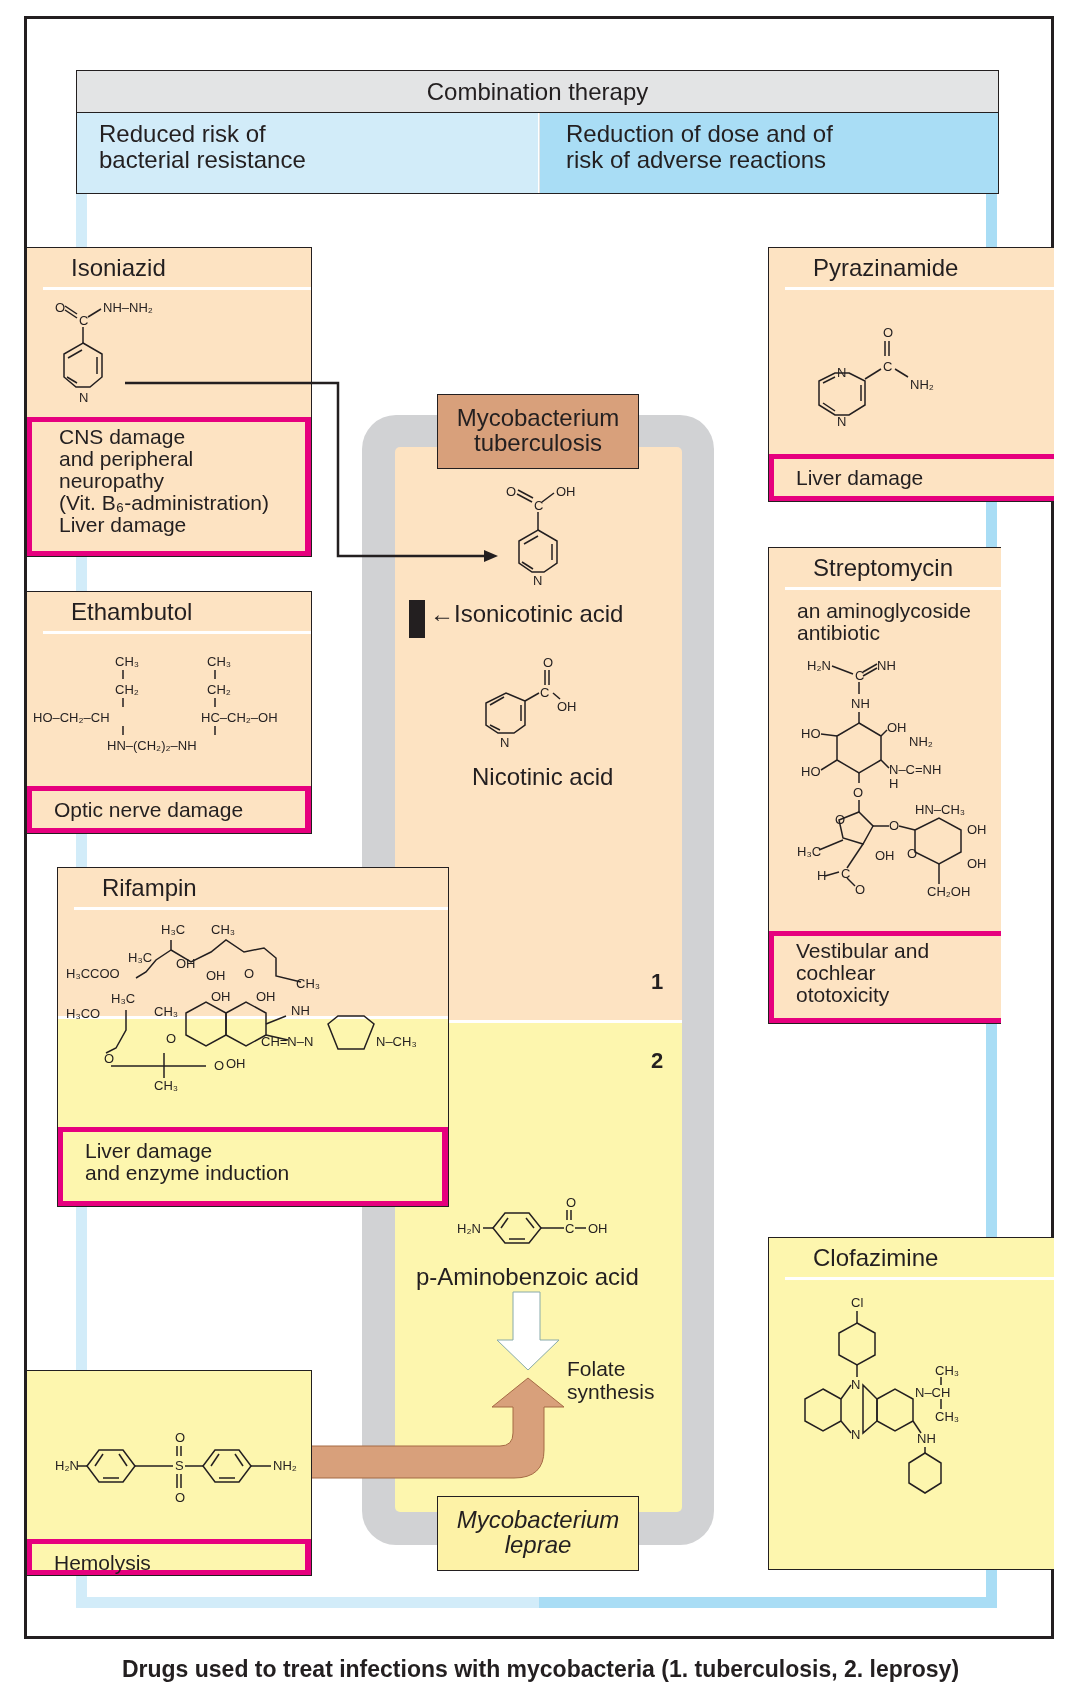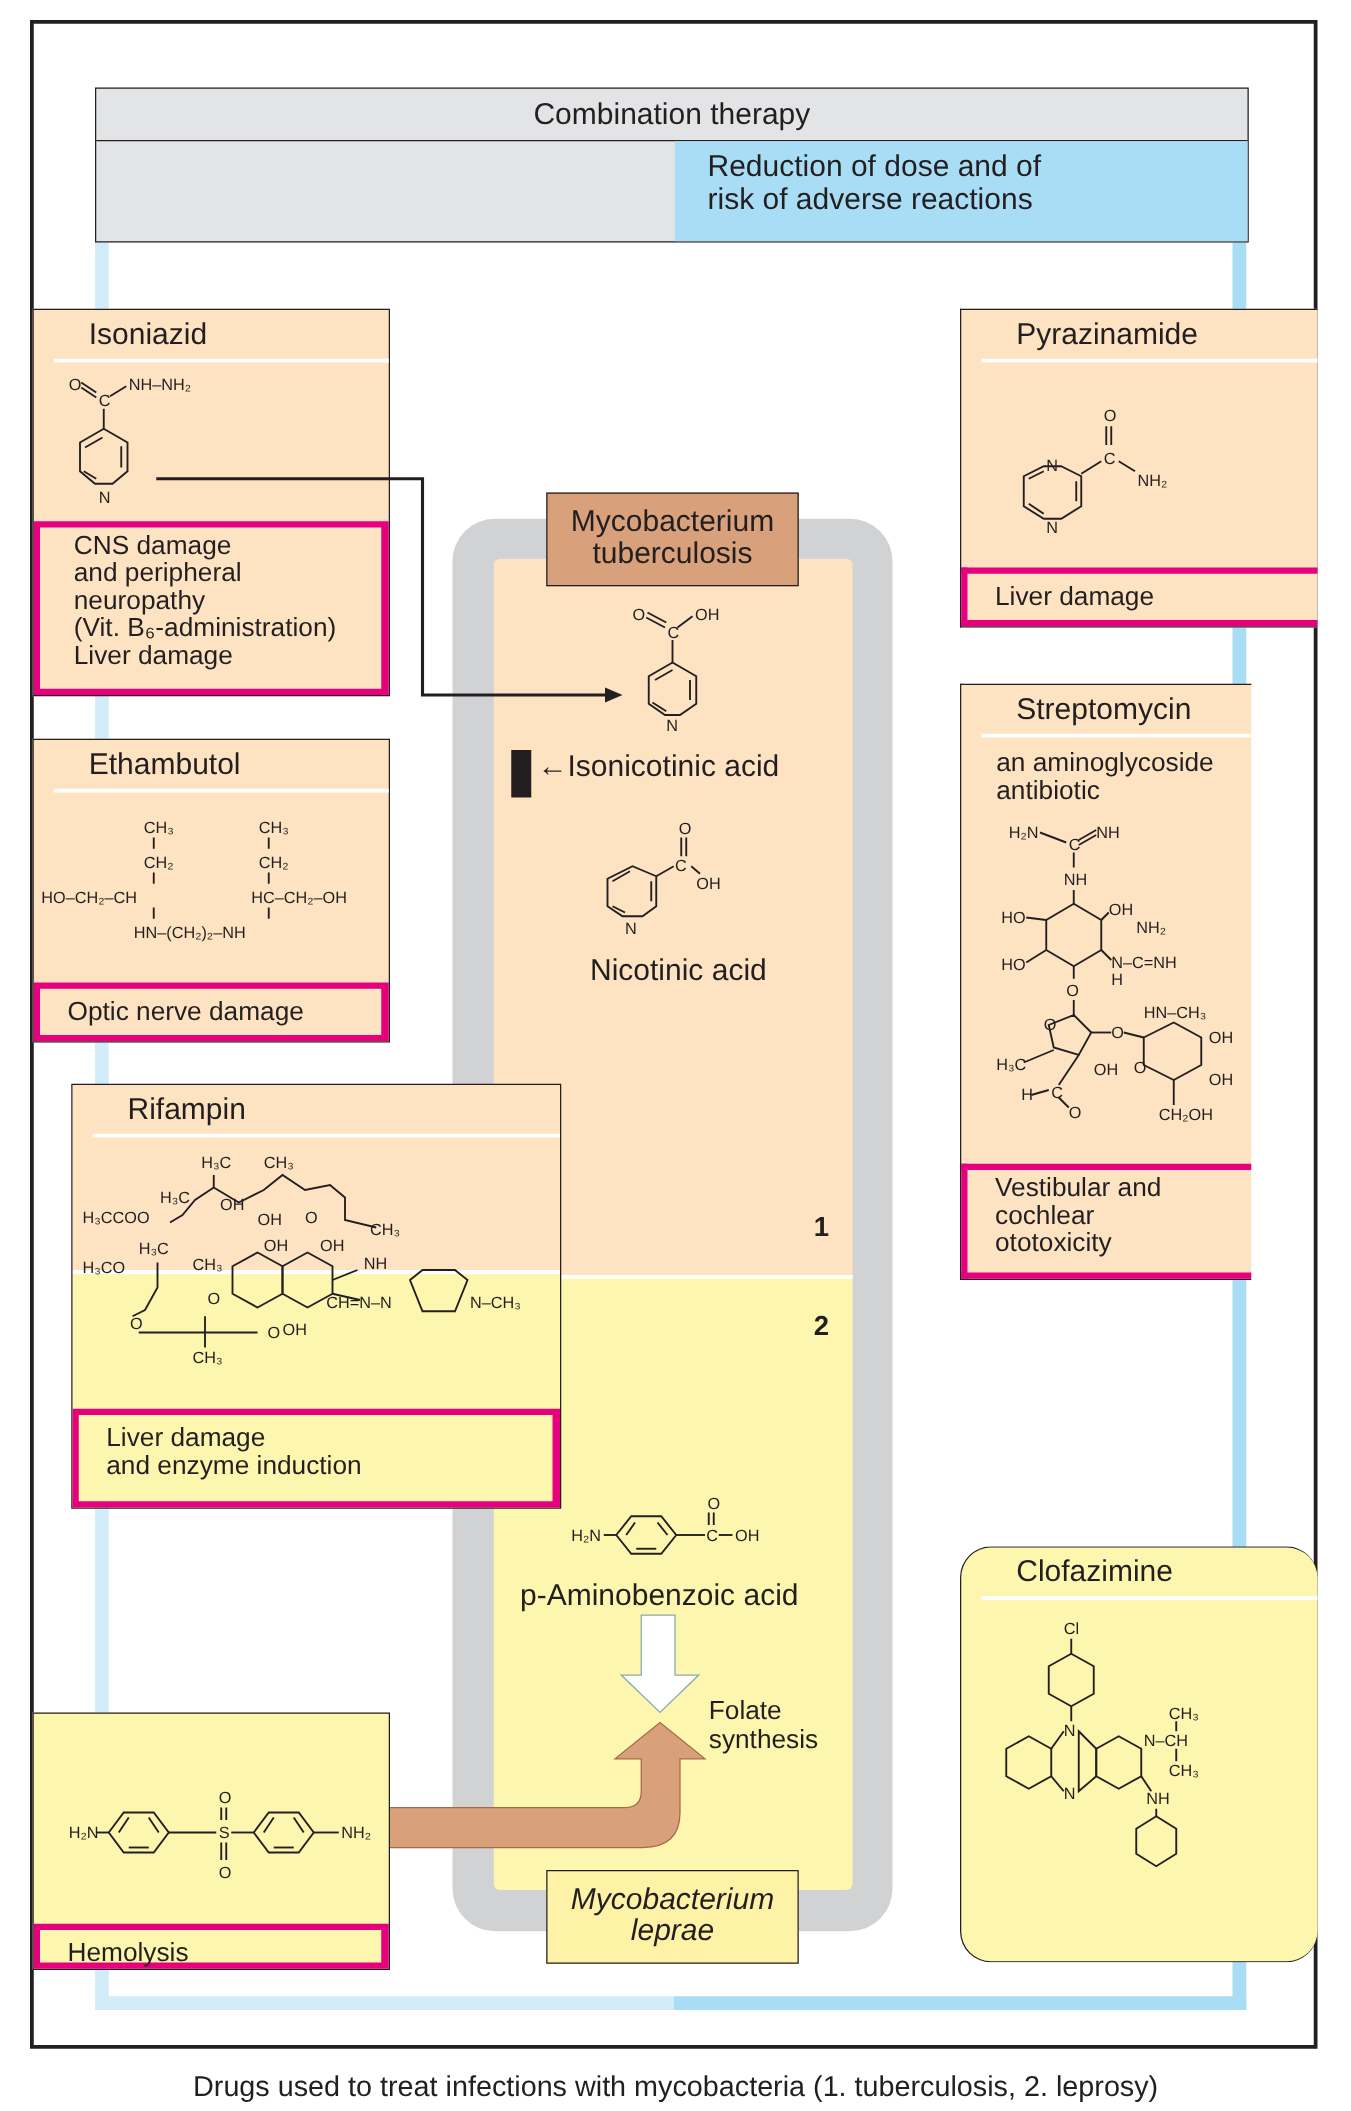--- a/index.html
+++ b/index.html
@@ -19,38 +19,42 @@
   .peach{background:#fde3c2;}
   .yellow{background:#fdf6ae;}
   .drug .title{position:absolute;left:0;right:0;top:0;height:42px;border-bottom:3px solid #fff;font-size:24px;line-height:40px;padding-left:28px;box-sizing:border-box;margin-left:16px;}
   .effect{position:absolute;left:0;right:0;bottom:0;border:5px solid #e6007e;border-right-width:6px;padding:4px 0 0 22px;box-sizing:border-box;font-size:21px;line-height:22px;}
   .sub{font-size:21px;line-height:22px;position:absolute;left:28px;}
   .orgbox{border:1.5px solid #231f20;text-align:center;font-size:24px;line-height:25px;padding-top:10px;}
   .tb{left:437px;top:394px;width:202px;height:75px;background:#d8a07b;}
   .lep{left:437px;top:1496px;width:202px;height:75px;background:#fdf2a6;font-style:italic;}
   .lbl{font-size:24px;white-space:nowrap;}
   .num{font-size:22px;font-weight:bold;}
-  .caption{left:0;width:1081px;top:1656px;text-align:center;font-weight:normal;font-size:23px;}
+  .caption{left:0;width:1081px;top:1656px;text-align:center;font-weight:bold;font-size:23px;}
   svg text{font-family:"Liberation Sans",sans-serif;fill:#231f20;}
   .mol{position:absolute;overflow:visible;}
   .mol line,.mol polyline,.mol polygon.ring{stroke:#231f20;stroke-width:1.5;fill:none;}
   .mol text{font-size:13px;}
 </style>
 </head>
 <body>
 
 <div class="abs frame"></div>
 
 <div class="bline" style="left:76px;top:192px;width:11px;height:1416px;background:#d2ecf9;"></div>
 <div class="bline" style="left:76px;top:1597px;width:463px;height:11px;background:#d2ecf9;"></div>
 <div class="bline" style="left:539px;top:1597px;width:458px;height:11px;background:#a9ddf5;"></div>
 <div class="bline" style="left:986px;top:192px;width:11px;height:1416px;background:#a9ddf5;"></div>
 
 <div class="abs combo">
   <div class="combo-head">Combination therapy</div>
+  <div class="combo-l">
+    <div>Reduced risk of</div>
+    <div>bacterial resistance</div>
+  </div>
   <div class="combo-r">
     <div>Reduction  of dose and of</div>
     <div>risk  of adverse reactions</div>
   </div>
 </div>
 
 <div class="abs gray"></div>
 <div class="abs inner-tb"></div>
 <div class="abs inner-lep"></div>
 <div class="abs split"></div>
@@ -326,21 +330,21 @@
     <text x="130" y="238">CH₂OH</text>
       <line x1="142" y1="206" x2="142" y2="226"></line>
   </svg>
   <div class="effect" style="height:92px;padding-top:4px;border-right:none;">
     <div>Vestibular and</div>
     <div>cochlear</div>
     <div>ototoxicity</div>
   </div>
 </div>
 
-<div class="abs drug yellow" style="left:768px;top:1237px;width:286px;height:333px;border-right:none;border-radius:25px;">
+<div class="abs drug yellow" style="left:768px;top:1237px;width:286px;height:333px;border-right:none;">
   <div class="title">Clofazimine</div>
   <svg class="mol" style="left:20px;top:55px;" width="240" height="200">
     <text x="62" y="14">Cl</text>
     <line x1="68" y1="18" x2="68" y2="30"></line>
     <polygon class="ring" points="68,30 86,40 86,62 68,72 50,62 50,40"></polygon>
     <line x1="68" y1="72" x2="68" y2="84"></line>
     <text x="62" y="96">N</text>
     <polygon class="ring" points="34,96 52,106 52,128 34,138 16,128 16,106"></polygon>
     <line x1="52" y1="106" x2="62" y2="92"></line>
       <line x1="52" y1="128" x2="62" y2="140"></line>

